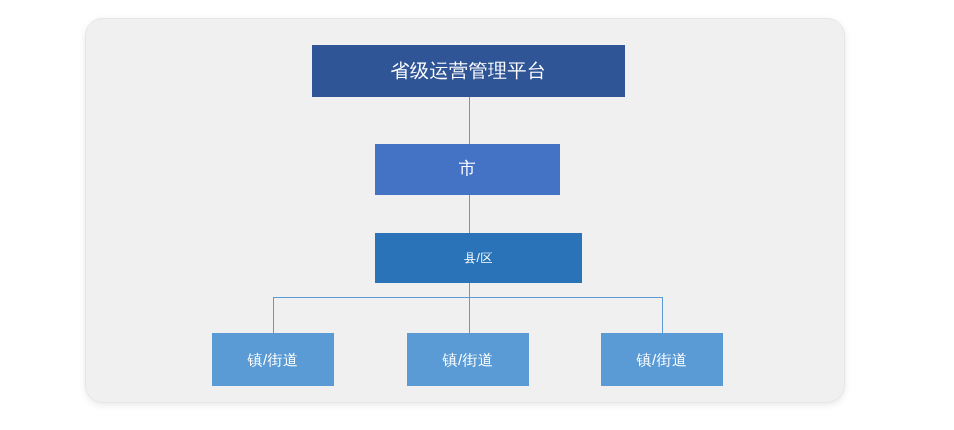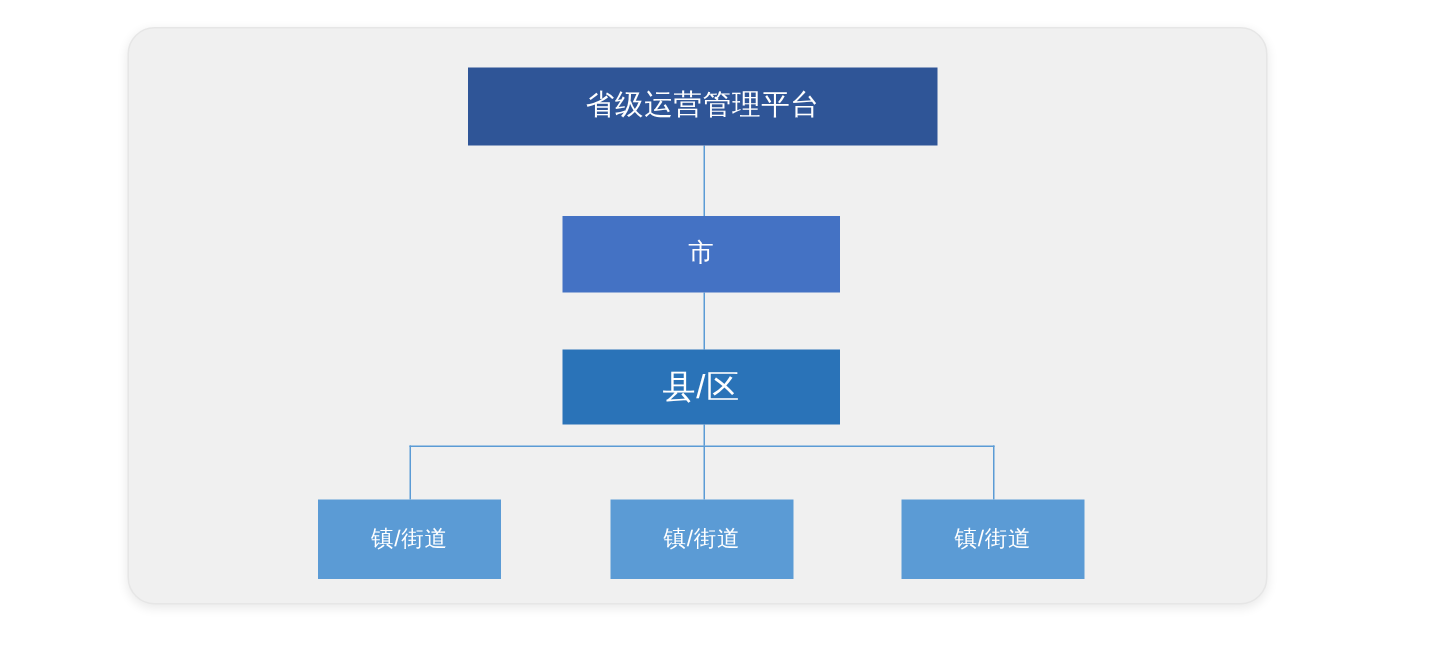--- a/index.html
+++ b/index.html
@@ -72,24 +72,24 @@
     top: 144px;
     width: 185px;
     height: 51px;
     background: #4472c4;
     font-size: 17px;
   }
 
   .node-county {
     left: 375px;
     top: 233px;
-    width: 185px;
+    width: 207px;
     height: 50px;
     background: #2a73b8;
-    font-size: 22px;
+    font-size: 12px;
   }
 
   .node-town {
     top: 333px;
     width: 122px;
     height: 53px;
     background: #5b9bd5;
     font-size: 15px;
     text-align: right;
   }

